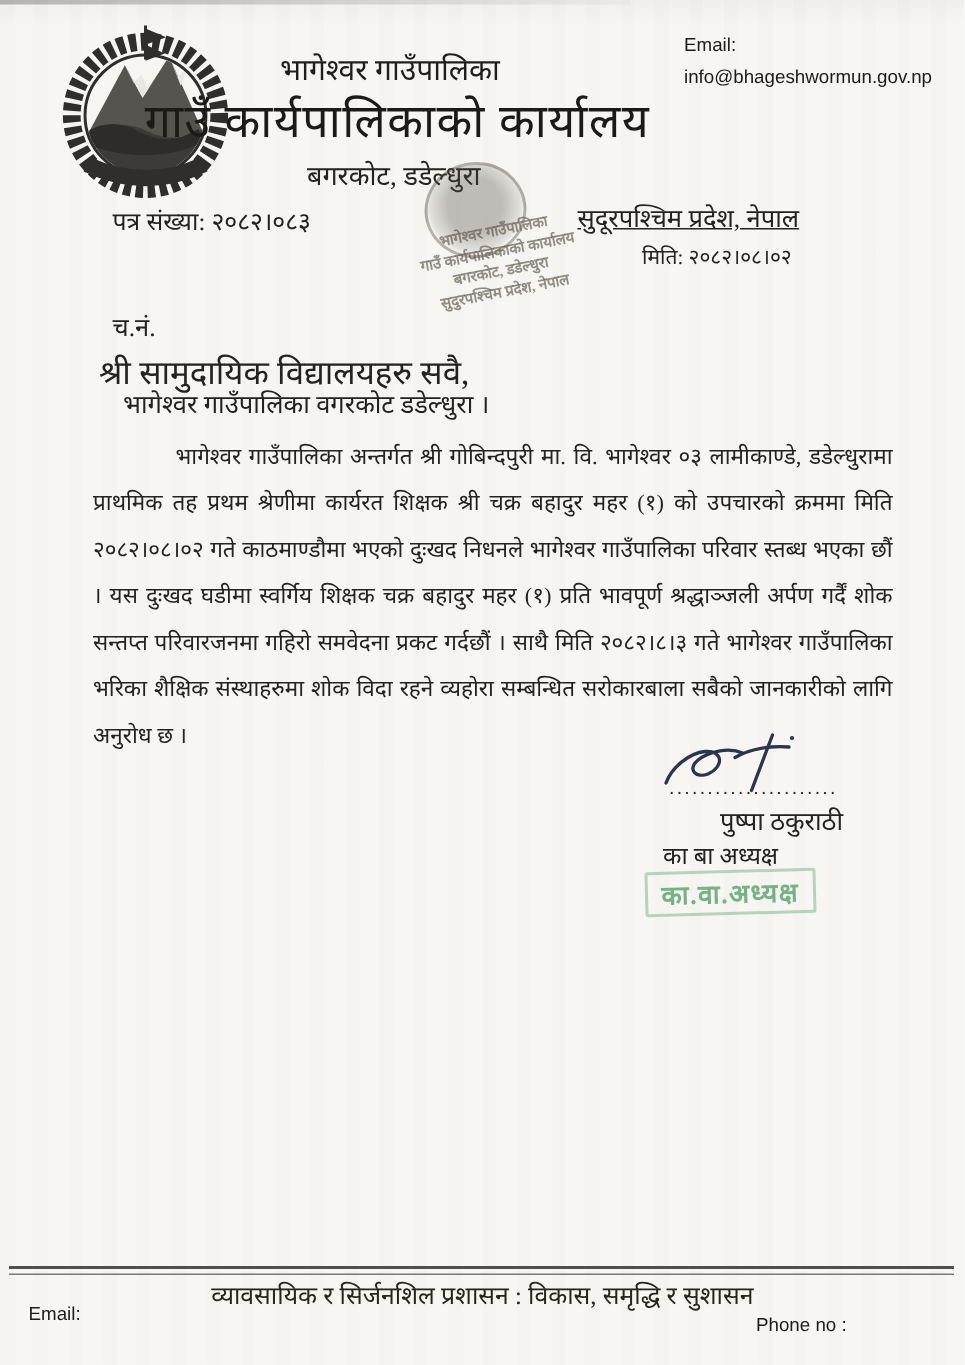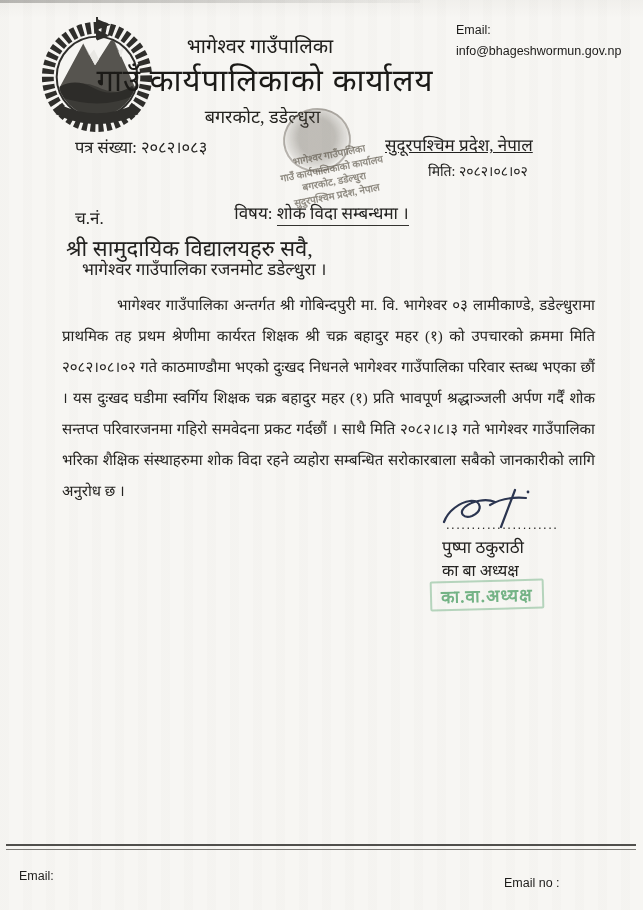--- a/index.html
+++ b/index.html
@@ -53,21 +53,21 @@
   .addr1{left:66px;top:232px;font-size:22px;}
   .addr2{left:82px;top:257px;font-size:17px;}
 
   
   .body-par{left:62px;top:290px;width:533px;font-size:15px;line-height:31px;
     text-align:justify;text-indent:55px;color:#242320;}
 
   
   .sig-svg{left:438px;top:486px;width:100px;height:44px;}
   .sig-dots{left:446px;top:517px;font-size:13px;letter-spacing:1.5px;color:#2a2927;}
-  .sig-name{left:442px;top:535px;width:120px;text-align:left;font-size:17px;}
+  .sig-name{left:442px;top:535px;width:120px;text-align:right;font-size:17px;}
   .sig-role{left:442px;top:559px;width:120px;text-align:left;font-size:16px;}
   .green-stamp{left:430px;top:580px;
     color:#5ea873;border:2px solid rgba(94,168,115,0.5);border-radius:2px;
     padding:1px 9px;font-size:17.5px;font-weight:bold;letter-spacing:1px;
     transform:rotate(-1.5deg);opacity:0.85;}
 
   
   .footer-rule{left:6px;top:844px;width:630px;height:3px;
     border-top:2px solid #504f4c;border-bottom:1px solid #7a7975;}
   .footer-tagline{left:0;top:851px;width:643px;text-align:center;font-size:16.5px;color:#26251f;}
@@ -118,39 +118,36 @@
   <div class="abs date-line nep">मिति: २०८२।०८।०२</div>
 
   <div class="abs stamp-circle"></div>
   <div class="abs stamp-text nep">
     <div>भागेश्वर गाउँपालिका</div>
     <div>गाउँ कार्यपालिकाको कार्यालय</div>
     <div>बगरकोट, डडेल्धुरा</div>
     <div>सुदुरपश्चिम प्रदेश, नेपाल</div>
   </div>
 
-  <div class="abs subject nep">
-    <span>विषय:</span>
-    <span class="u">शोक विदा सम्बन्धमा ।</span>
-  </div>
 
   <div class="abs addr1 nep">श्री सामुदायिक विद्यालयहरु सवै,</div>
-  <div class="abs addr2 nep">भागेश्वर गाउँपालिका रजनमोट डडेल्धुरा ।</div>
+  <div class="abs addr2 nep">भागेश्वर गाउँपालिका वगरकोट डडेल्धुरा ।</div>
 
   <div class="abs body-par nep">भागेश्वर गाउँपालिका अन्तर्गत श्री गोबिन्दपुरी मा. वि. भागेश्वर ०३ लामीकाण्डे, डडेल्धुरामा प्राथमिक तह प्रथम श्रेणीमा कार्यरत शिक्षक श्री चक्र बहादुर महर (१) को उपचारको क्रममा मिति २०८२।०८।०२ गते काठमाण्डौमा भएको दुःखद निधनले भागेश्वर गाउँपालिका परिवार स्तब्ध भएका छौं । यस दुःखद घडीमा स्वर्गिय शिक्षक चक्र बहादुर महर (१) प्रति भावपूर्ण श्रद्धाञ्जली अर्पण गर्दैं शोक सन्तप्त परिवारजनमा गहिरो समवेदना प्रकट गर्दछौं । साथै मिति २०८२।८।३ गते भागेश्वर गाउँपालिका भरिका शैक्षिक संस्थाहरुमा शोक विदा रहने व्यहोरा सम्बन्धित सरोकारबाला सबैको जानकारीको लागि अनुरोध छ ।</div>
 
   <svg class="abs sig-svg" viewBox="0 0 100 44">
     <g fill="none" stroke="#2b3550" stroke-width="2.2" stroke-linecap="round" stroke-linejoin="round">
       <path d="M6,36 C10,25 22,16 32,15 C44,14 45,25 34,30 C26,33 20,27 27,21 C34,15 48,12 57,16"></path>
       <path d="M63,41 L77,4"></path>
       <path d="M52,19 C62,13 76,11 88,12"></path>
       <circle cx="90" cy="6" r="1.4" fill="#2b3550" stroke="none"></circle>
     </g>
   </svg>
   <div class="abs sig-dots eng">......................</div>
   <div class="abs sig-name nep">पुष्पा ठकुराठी</div>
   <div class="abs sig-role nep">का बा अध्यक्ष</div>
   <div class="abs green-stamp nep">का.वा.अध्यक्ष</div>
 
   <div class="abs footer-rule"></div>
+  <div class="abs footer-tagline nep">व्यावसायिक र सिर्जनशिल प्रशासन : विकास, समृद्धि र सुशासन</div>
   <div class="abs footer-email eng">Email:</div>
-  <div class="abs footer-phone eng">Email no :</div>
+  <div class="abs footer-phone eng">Phone no :</div>
 </div>
 
 </body></html>

